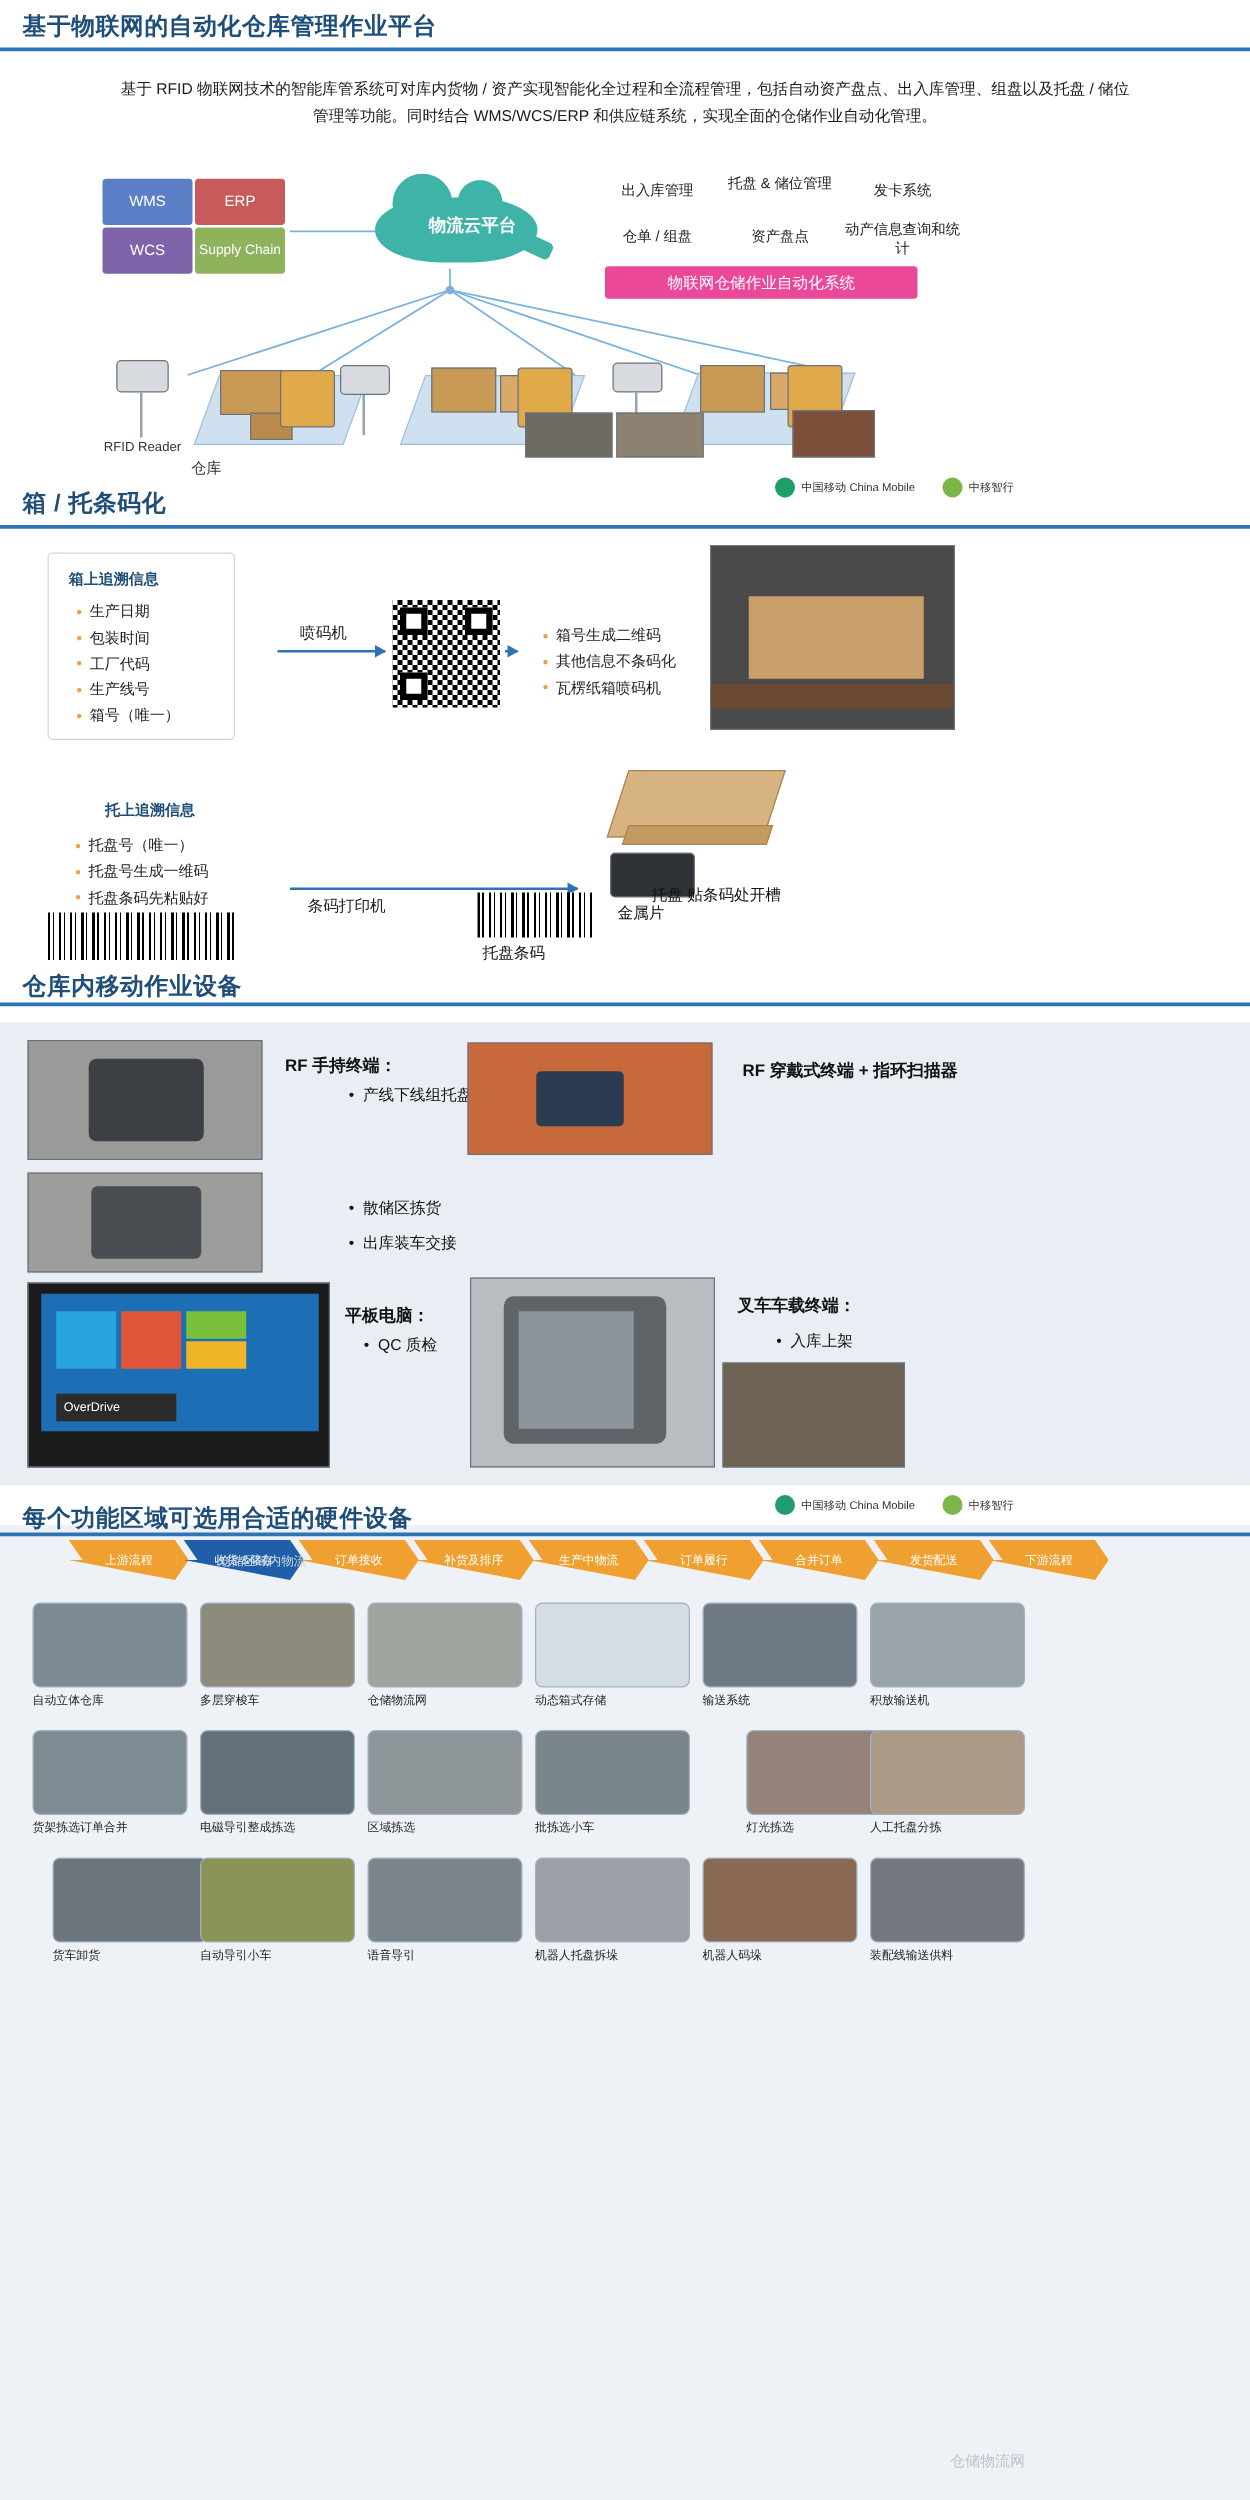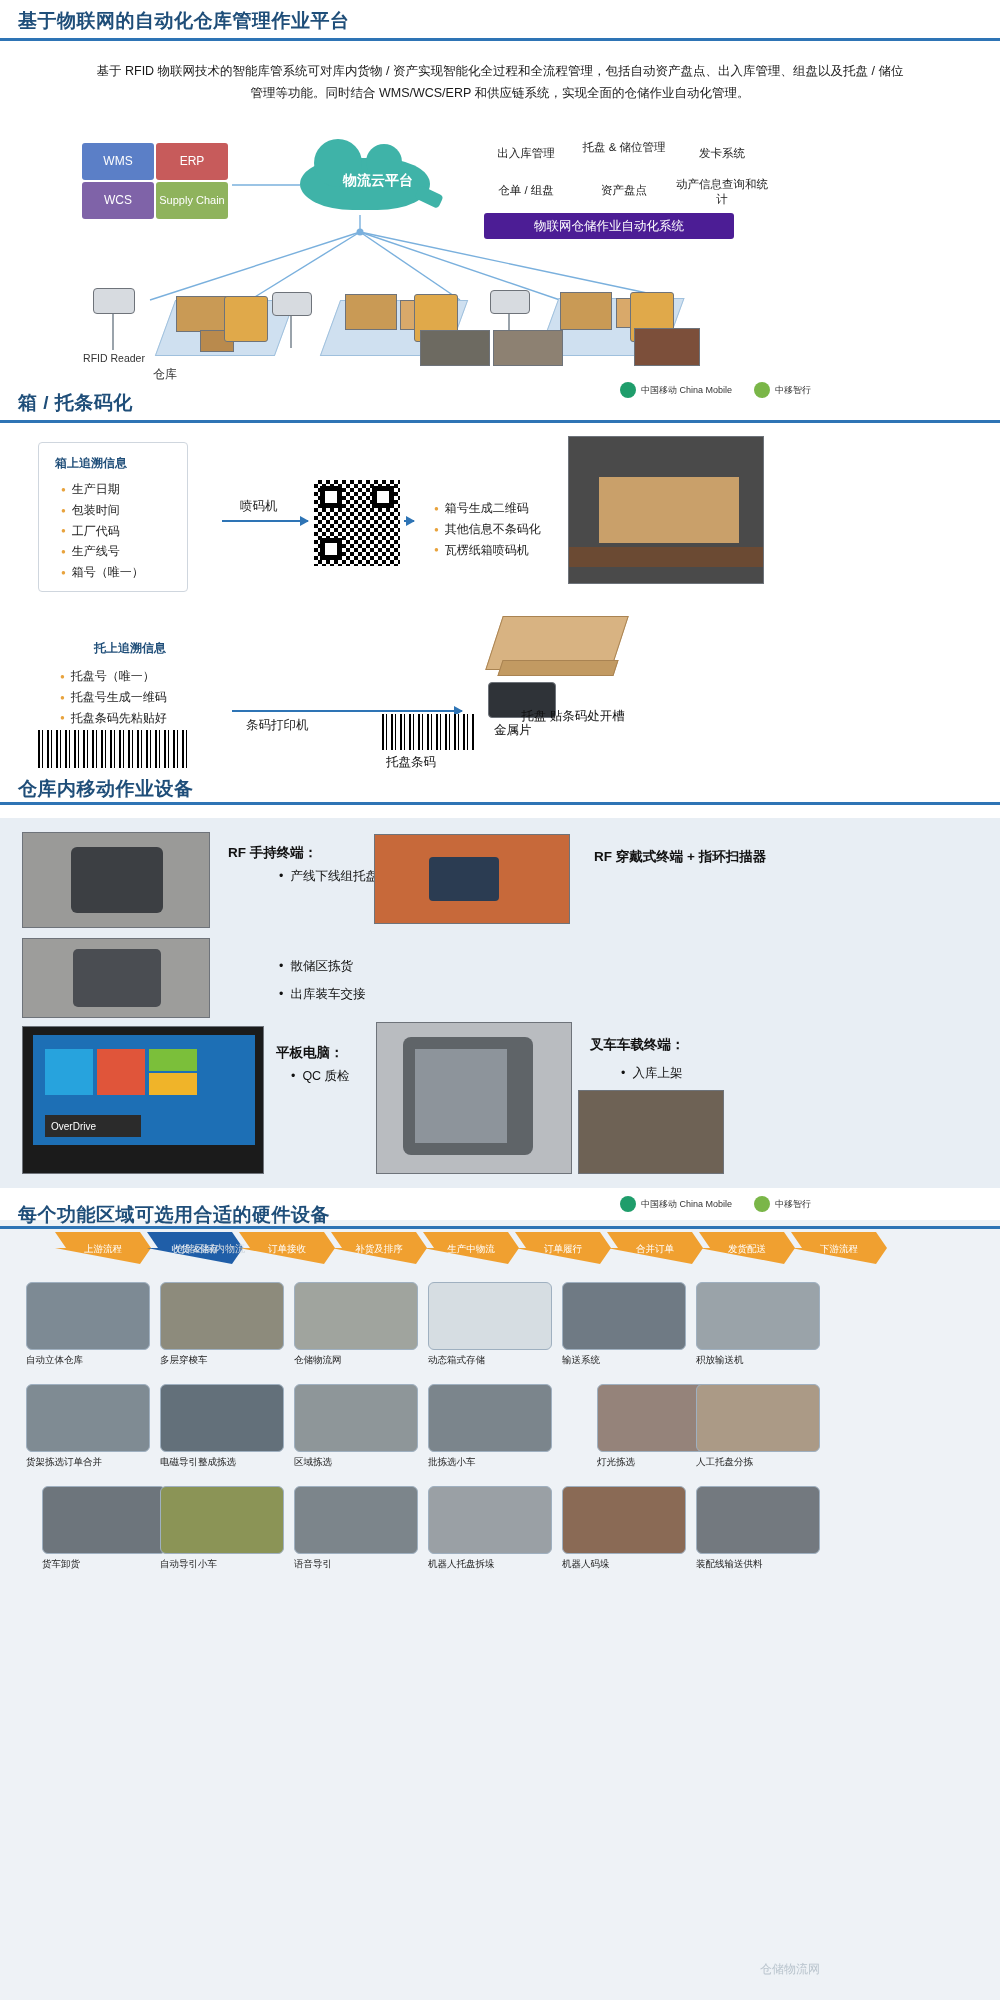--- a/index.html
+++ b/index.html
@@ -61,21 +61,21 @@
     background:#3fb3a8; transform:rotate(25deg); border-radius:4px;
   }
 
   .rgrid { position:absolute; left:470px; top:138px; width:300px; }
   .rgrid .cell{
     position:absolute; width:92px; text-align:center;
     font-size:11.5px; color:#222; line-height:15px;
   }
   .gold-bar{
     position:absolute; left:484px; top:213px; width:250px; height:26px;
-    background:#4c1d95; border-radius:3px; color:#fff;
+    background:#ec4899; border-radius:3px; color:#fff;
     font-size:12.5px; display:flex; align-items:center; justify-content:center;
   }
   .fanlines{ position:absolute; left:0; top:0; width:1000px; height:420px; }
 
   .photo { position:absolute; background:#8a8f94; border:1px solid #6e737a; overflow:hidden; }
 
   .wh-floor {
     position:absolute; background:#cfe0f0; border:1px solid #9fc0dd;
     transform:skewX(-20deg);
   }
@@ -267,21 +267,21 @@
     <li>其他信息不条码化</li>
     <li>瓦楞纸箱喷码机</li>
   </ul>
 
   <div class="photo" style="left:568px; top:16px; width:196px; height:148px; background:#4a4a4a;">
     <div style="position:absolute; left:30px; top:40px; width:140px; height:66px; background:#c9a06a;"></div>
     <div style="position:absolute; left:0; top:110px; width:196px; height:20px; background:#6b4a33;"></div>
   </div>
 
   <div class="card" style="left:38px; top:210px; width:190px; height:110px; border:none;">
-    <div class="card-title" style="position:absolute; left:56px; top:10px;text-align:right;">托上追溯信息</div>
+    <div class="card-title" style="position:absolute; left:46px; top:10px;text-align:right;">托上追溯信息</div>
     <ul class="bl bullets" style="position:absolute; left:6px; top:36px;">
       <li>托盘号（唯一）</li>
       <li>托盘号生成一维码</li>
       <li>托盘条码先粘贴好</li>
     </ul>
   </div>
 
   <div class="arr-label" style="left:246px; top:268px;margin-top:29px;">条码打印机</div>
   <div class="arrow" style="left:232px; top:290px; width:230px;"></div>
 

